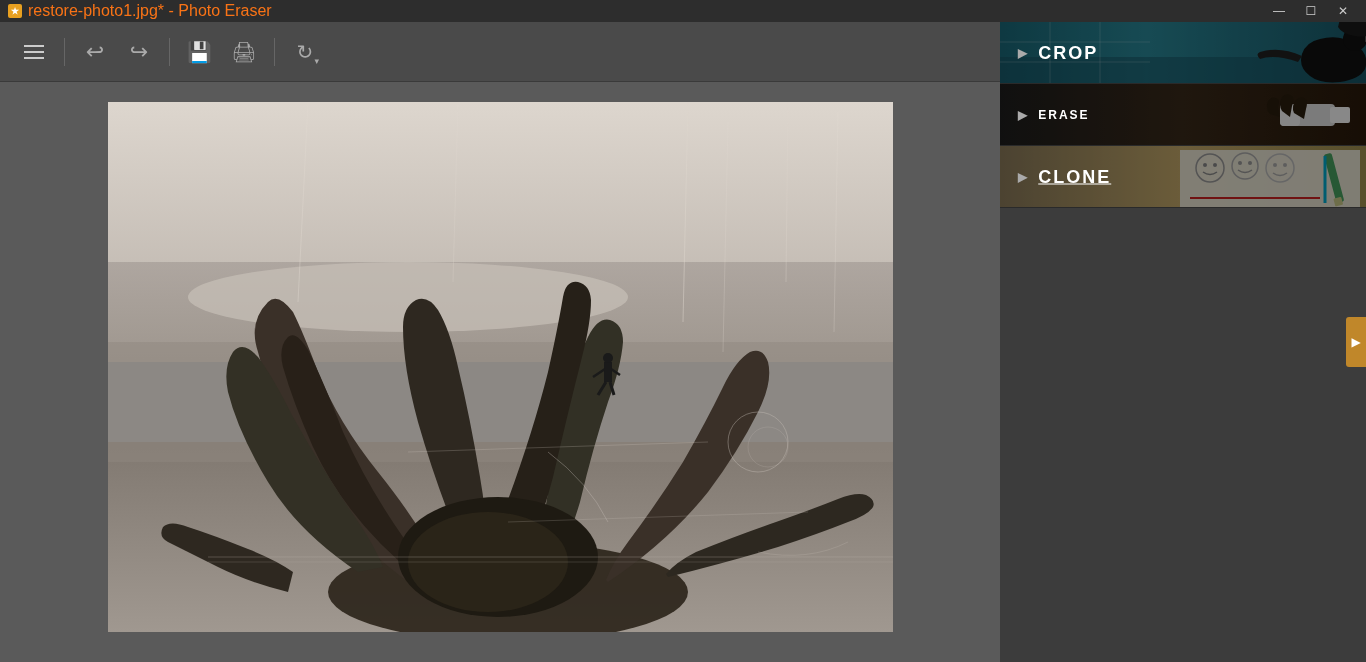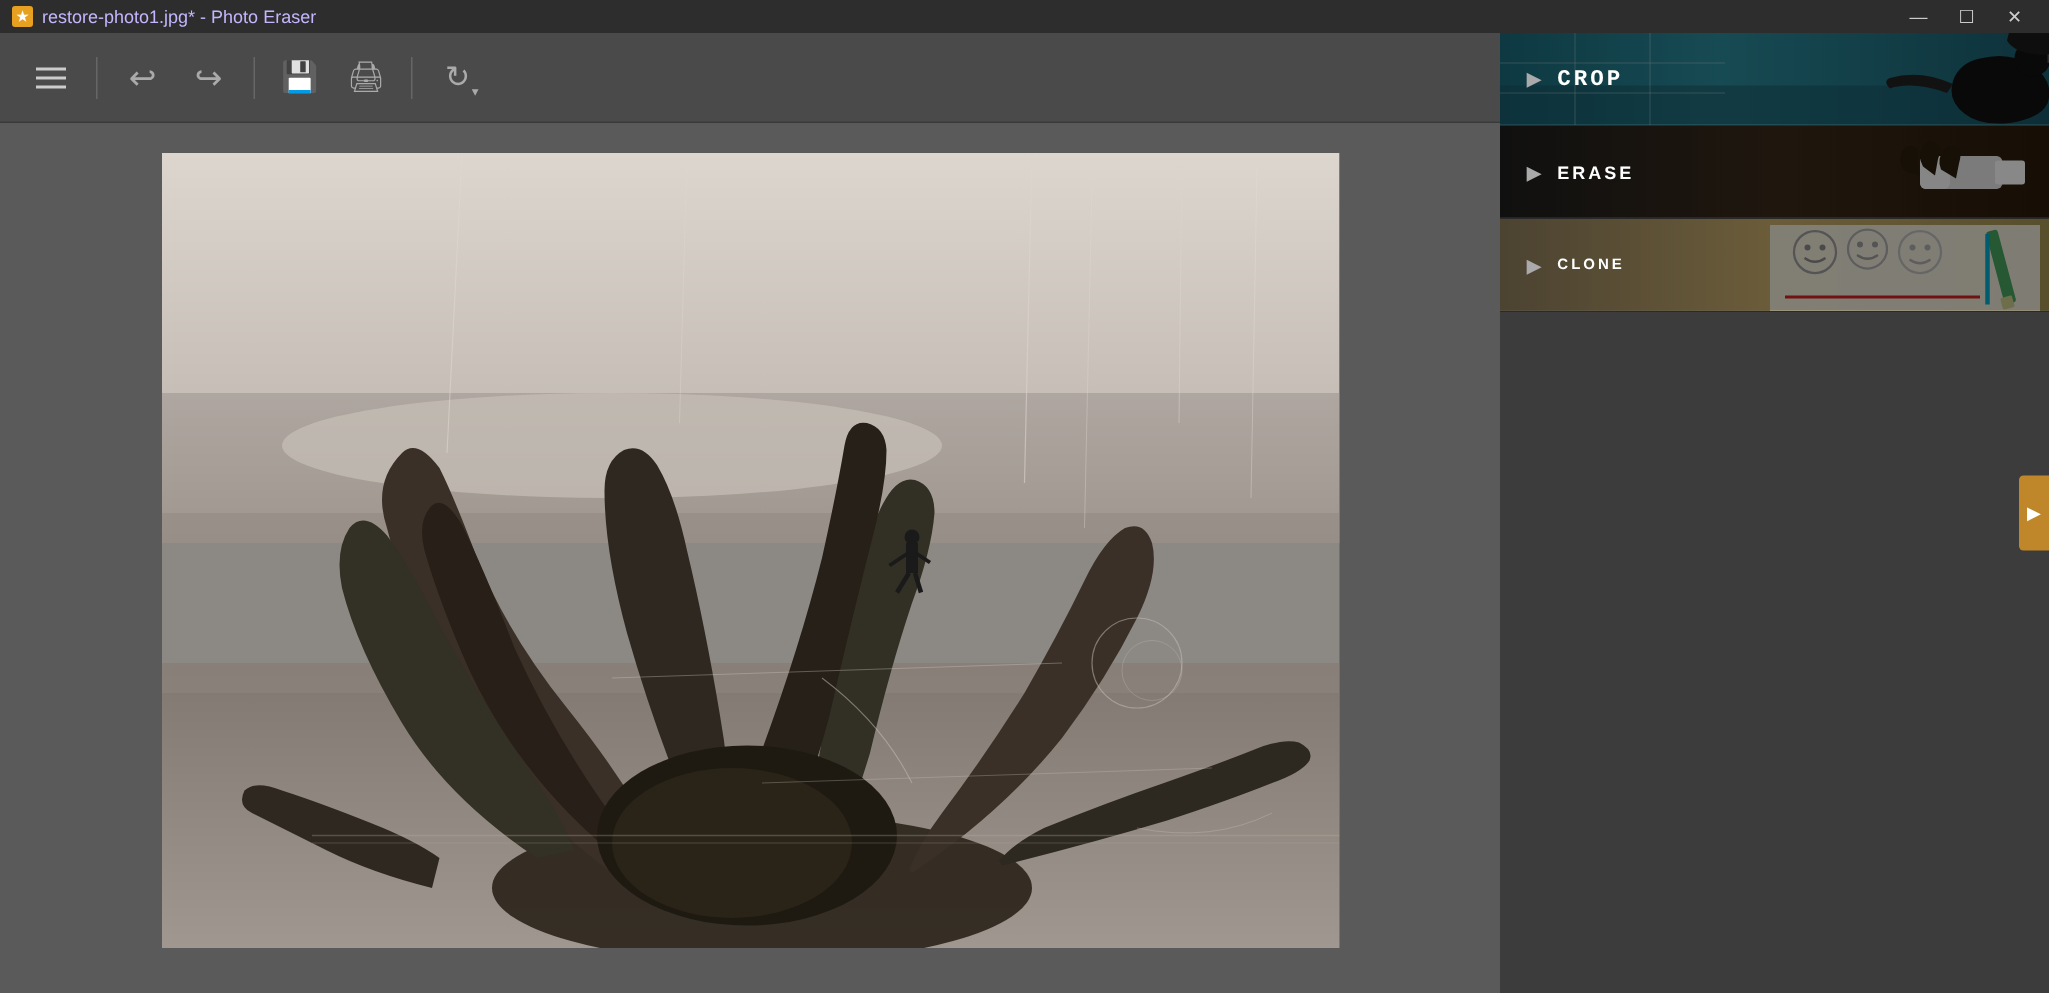--- a/index.html
+++ b/index.html
@@ -10,21 +10,21 @@
       width: 100%;
       height: 22px;
       background: #2d2d2d;
       display: flex;
       align-items: center;
       justify-content: space-between;
       padding: 0 8px;
     }
     #title-bar .title-left { display: flex; align-items: center; gap: 6px; }
     #title-bar .app-icon { width: 14px; height: 14px; background: #e8a020; border-radius: 2px; display: flex; align-items: center; justify-content: center; font-size: 9px; color: white; font-weight: bold; }
-    #title-bar .title-text { color: #c4b5fd; font-size: 12px; }
+    #title-bar .title-text { color: #f97316; font-size: 16px; }
     #title-bar .window-controls { display: flex; gap: 2px; }
     #title-bar .win-btn { width: 30px; height: 22px; background: transparent; border: none; color: #ccc; font-size: 12px; cursor: pointer; display: flex; align-items: center; justify-content: center; }
     .toolbar-btn {
       width: 36px; height: 36px;
       background: transparent;
       border: none;
       color: #ccc;
       font-size: 18px;
       cursor: pointer;
       display: flex; align-items: center; justify-content: center;
@@ -332,21 +332,21 @@
 
             <line x1="0" y1="20" x2="150" y2="20" stroke="rgba(255,255,255,0.2)" stroke-width="1"></line>
             <line x1="0" y1="40" x2="150" y2="40" stroke="rgba(255,255,255,0.2)" stroke-width="1"></line>
             <line x1="50" y1="0" x2="50" y2="62" stroke="rgba(255,255,255,0.2)" stroke-width="1"></line>
             <line x1="100" y1="0" x2="100" y2="62" stroke="rgba(255,255,255,0.2)" stroke-width="1"></line>
           </svg>
         </div>
         <div class="tool-panel-overlay"></div>
         <div class="tool-panel-label">
           <span class="tool-arrow">▶</span>
-          <span style="font-size:15px; letter-spacing:2px;font-family:Liberation Mono, monospace;">CROP</span>
+          <span style="font-size:18px; letter-spacing:2px;">CROP</span>
         </div>
       </div>
 
       <div class="tool-panel">
         <div class="tool-panel-bg">
           <svg width="366" height="62" xmlns="http://www.w3.org/2000/svg">
             <defs>
               <linearGradient id="eraseBg" x1="0" y1="0" x2="1" y2="0">
                 <stop offset="0%" stop-color="#1e1e1e"></stop>
                 <stop offset="50%" stop-color="#3a2a1a"></stop>
@@ -411,21 +411,21 @@
 
               <line x1="10" y1="50" x2="140" y2="50" stroke="#cc2222" stroke-width="2"></line>
 
               <line x1="145" y1="8" x2="145" y2="55" stroke="#00aacc" stroke-width="3"></line>
             </g>
           </svg>
         </div>
         <div class="tool-panel-overlay"></div>
         <div class="tool-panel-label">
           <span class="tool-arrow">▶</span>
-          <span style="font-size:10px; letter-spacing:2px;">CLONE</span>
+          <span style="font-size:18px; letter-spacing:2px;text-decoration:underline;">CLONE</span>
         </div>
       </div>
 
       <div id="expand-arrow">
         <span style="color:white; font-size:12px;">▶</span>
       </div>
 
     </div>
   </div>
 

